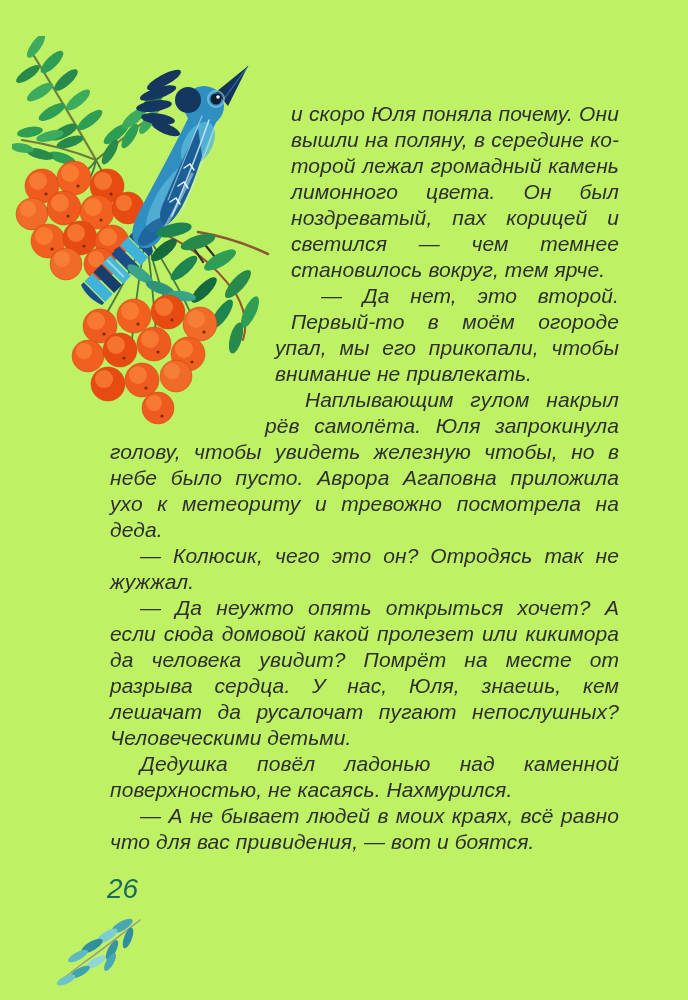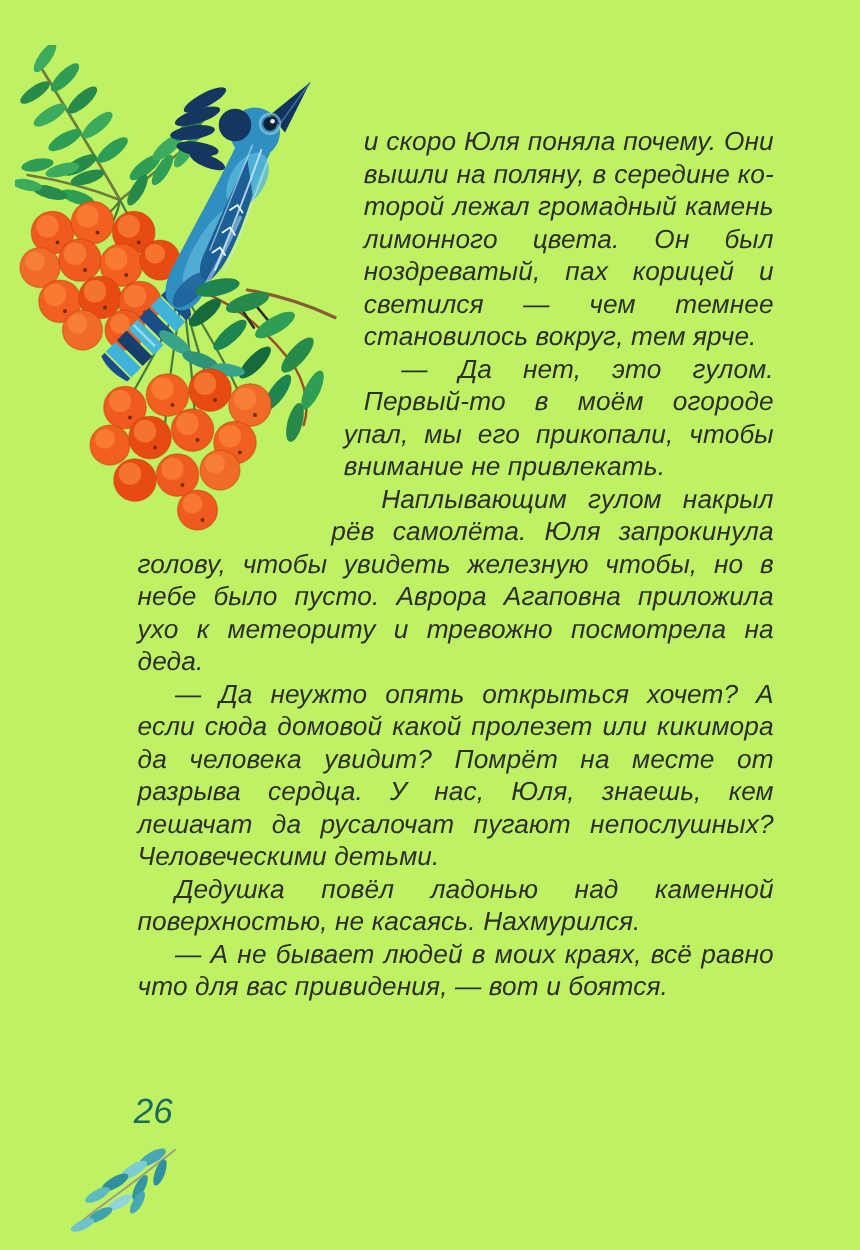--- a/index.html
+++ b/index.html
@@ -220,22 +220,23 @@
         <circle cx="180" cy="326" r="1.6"></circle>
           <circle cx="134" cy="352" r="1.6"></circle>
           <circle cx="150" cy="380" r="1.6"></circle>
       </g>
     </g>
   </svg>
 
   <div class="text-block">
     <div class="illu-spacer"></div>
     <p class="no-indent">и скоро Юля поняла почему. Они вышли на поляну, в середине ко­торой лежал громадный камень лимонного цвета. Он был ноздре­ватый, пах корицей и светился — чем темнее становилось вокруг, тем ярче.</p>
-    <p>— Да нет, это гулом. Первый-то в моём огороде упал, мы его прикопали, чтобы внима­ние не привлекать.</p>
+    <p>— Да нет, это второй. Первый-то в моём огороде упал, мы его прикопали, чтобы внима­ние не привлекать.</p>
     <p>Наплывающим гулом накрыл рёв самолёта. Юля за­прокинула голову, чтобы увидеть железную чтобы, но в небе было пусто. Аврора Агаповна приложила ухо к метеориту и тревожно посмотрела на деда.</p>
+    <p>— Колюсик, чего это он? Отродясь так не жужжал.</p>
     <p>— Да неужто опять открыться хочет? А если сюда домовой какой пролезет или кикимора да человека уви­дит? Помрёт на месте от разрыва сердца. У нас, Юля, знаешь, кем лешачат да русалочат пугают непослушных? Человеческими детьми.</p>
     <p>Дедушка повёл ладонью над каменной поверхно­стью, не касаясь. Нахмурился.</p>
     <p>— А не бывает людей в моих краях, всё равно что для вас привидения, — вот и боятся.</p>
   </div>
 
   <div class="page-number">26</div>
 
   <svg class="footer-leaf" width="95" height="78" viewBox="0 0 95 78" xmlns="http://www.w3.org/2000/svg">
     <path d="M88,8 C70,22 50,38 30,52 C22,58 14,64 8,70" fill="none" stroke="#9a9a85" stroke-width="1.5" stroke-linecap="round"></path>
     <g>

